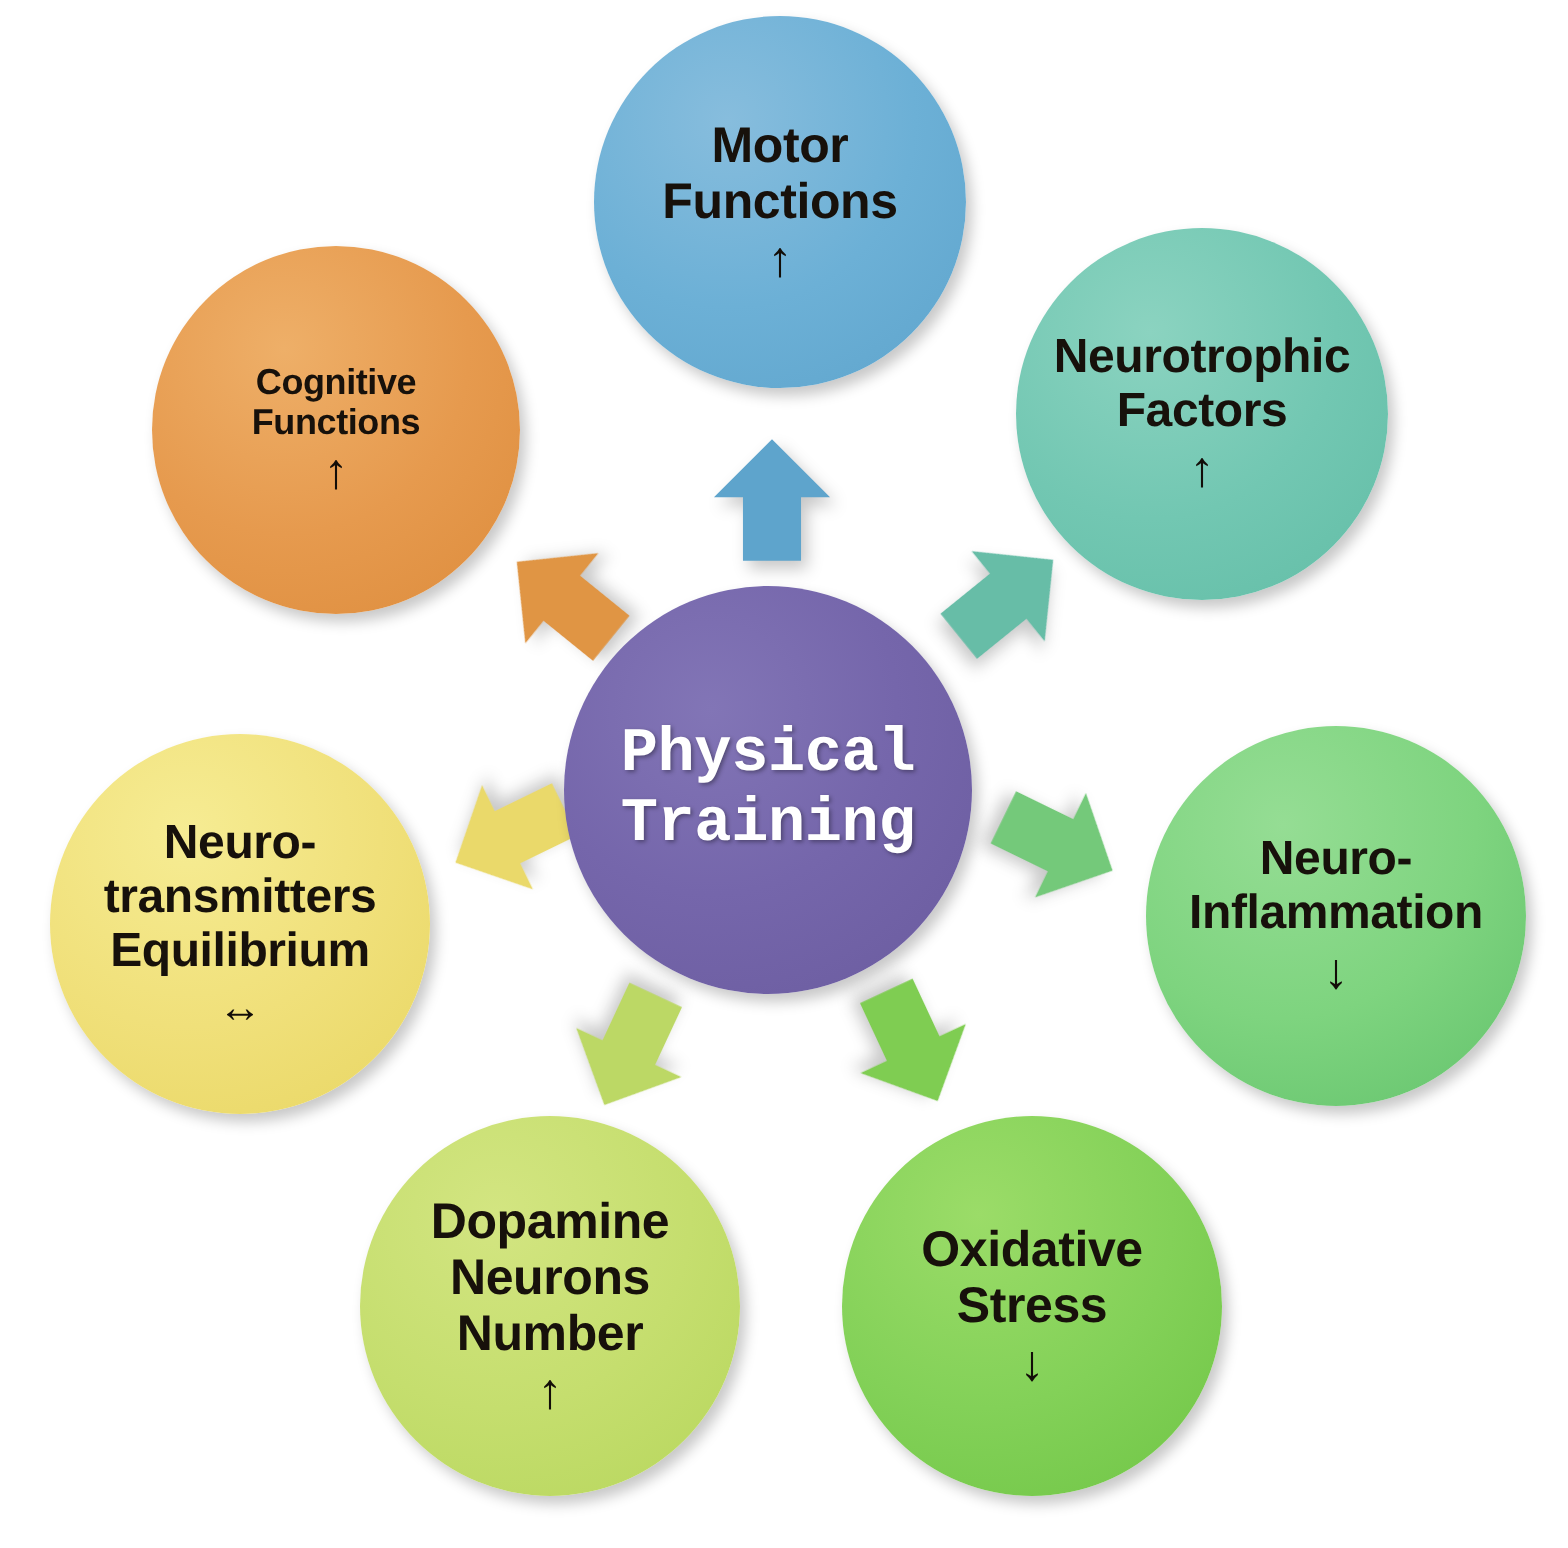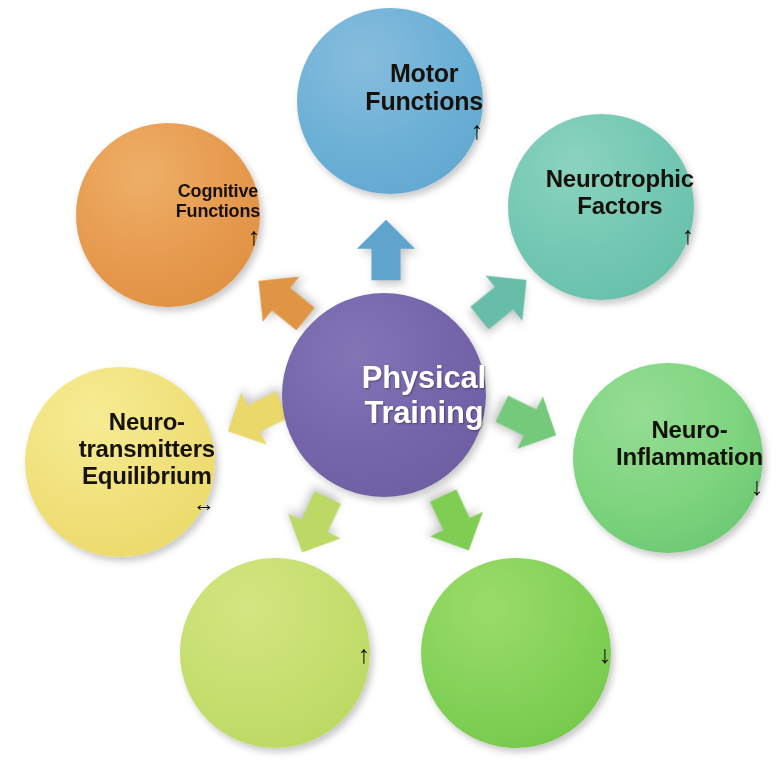--- a/index.html
+++ b/index.html
@@ -19,21 +19,21 @@
     height: 774px;
     background: #ffffff;
   }
 
   
   .node {
     position: absolute;
     border-radius: 50%;
     display: flex;
     flex-direction: column;
-    align-items: flex-end;
+    align-items: center;
     justify-content: center;
     text-align: center;
     box-sizing: border-box;
     box-shadow: 3px 4px 7px rgba(0,0,0,0.22);
   }
   .node .label {
     font-weight: bold;
     color: #17110b;
     line-height: 1.12;
     letter-spacing: -0.2px;
@@ -43,20 +43,21 @@
     font-weight: bold;
     color: #120d08;
     line-height: 1;
     margin-top: 3px;
   }
 
   #node-center {
     left: 282px; top: 293px;
     width: 204px; height: 204px;
     background: radial-gradient(circle at 36% 30%, #8275b6 0%, #7566ab 48%, #6a5b9e 100%);
+    font-family: Liberation Mono, monospace;
   }
   #node-center .label {
     color: #ffffff;
     font-size: 31px;
     text-shadow: 1px 1px 2px rgba(0,0,0,0.35);
     line-height: 1.14;
   }
 
   #node-motor {
     left: 297px; top: 8px;
@@ -195,24 +196,29 @@
     <div class="trend">↑</div>
   </div>
 
   <div class="node" id="node-neuroinflammation">
     <div class="label">Neuro-
 Inflammation</div>
     <div class="trend">↓</div>
   </div>
 
   <div class="node" id="node-oxidative">
+    <div class="label">Oxidative
+Stress</div>
     <div class="trend">↓</div>
   </div>
 
   <div class="node" id="node-dopamine">
+    <div class="label">Dopamine
+Neurons
+Number</div>
     <div class="trend">↑</div>
   </div>
 
   <div class="node" id="node-neurotransmitters">
     <div class="label">Neuro-
 transmitters
 Equilibrium</div>
     <div class="trend">↔</div>
   </div>
 

